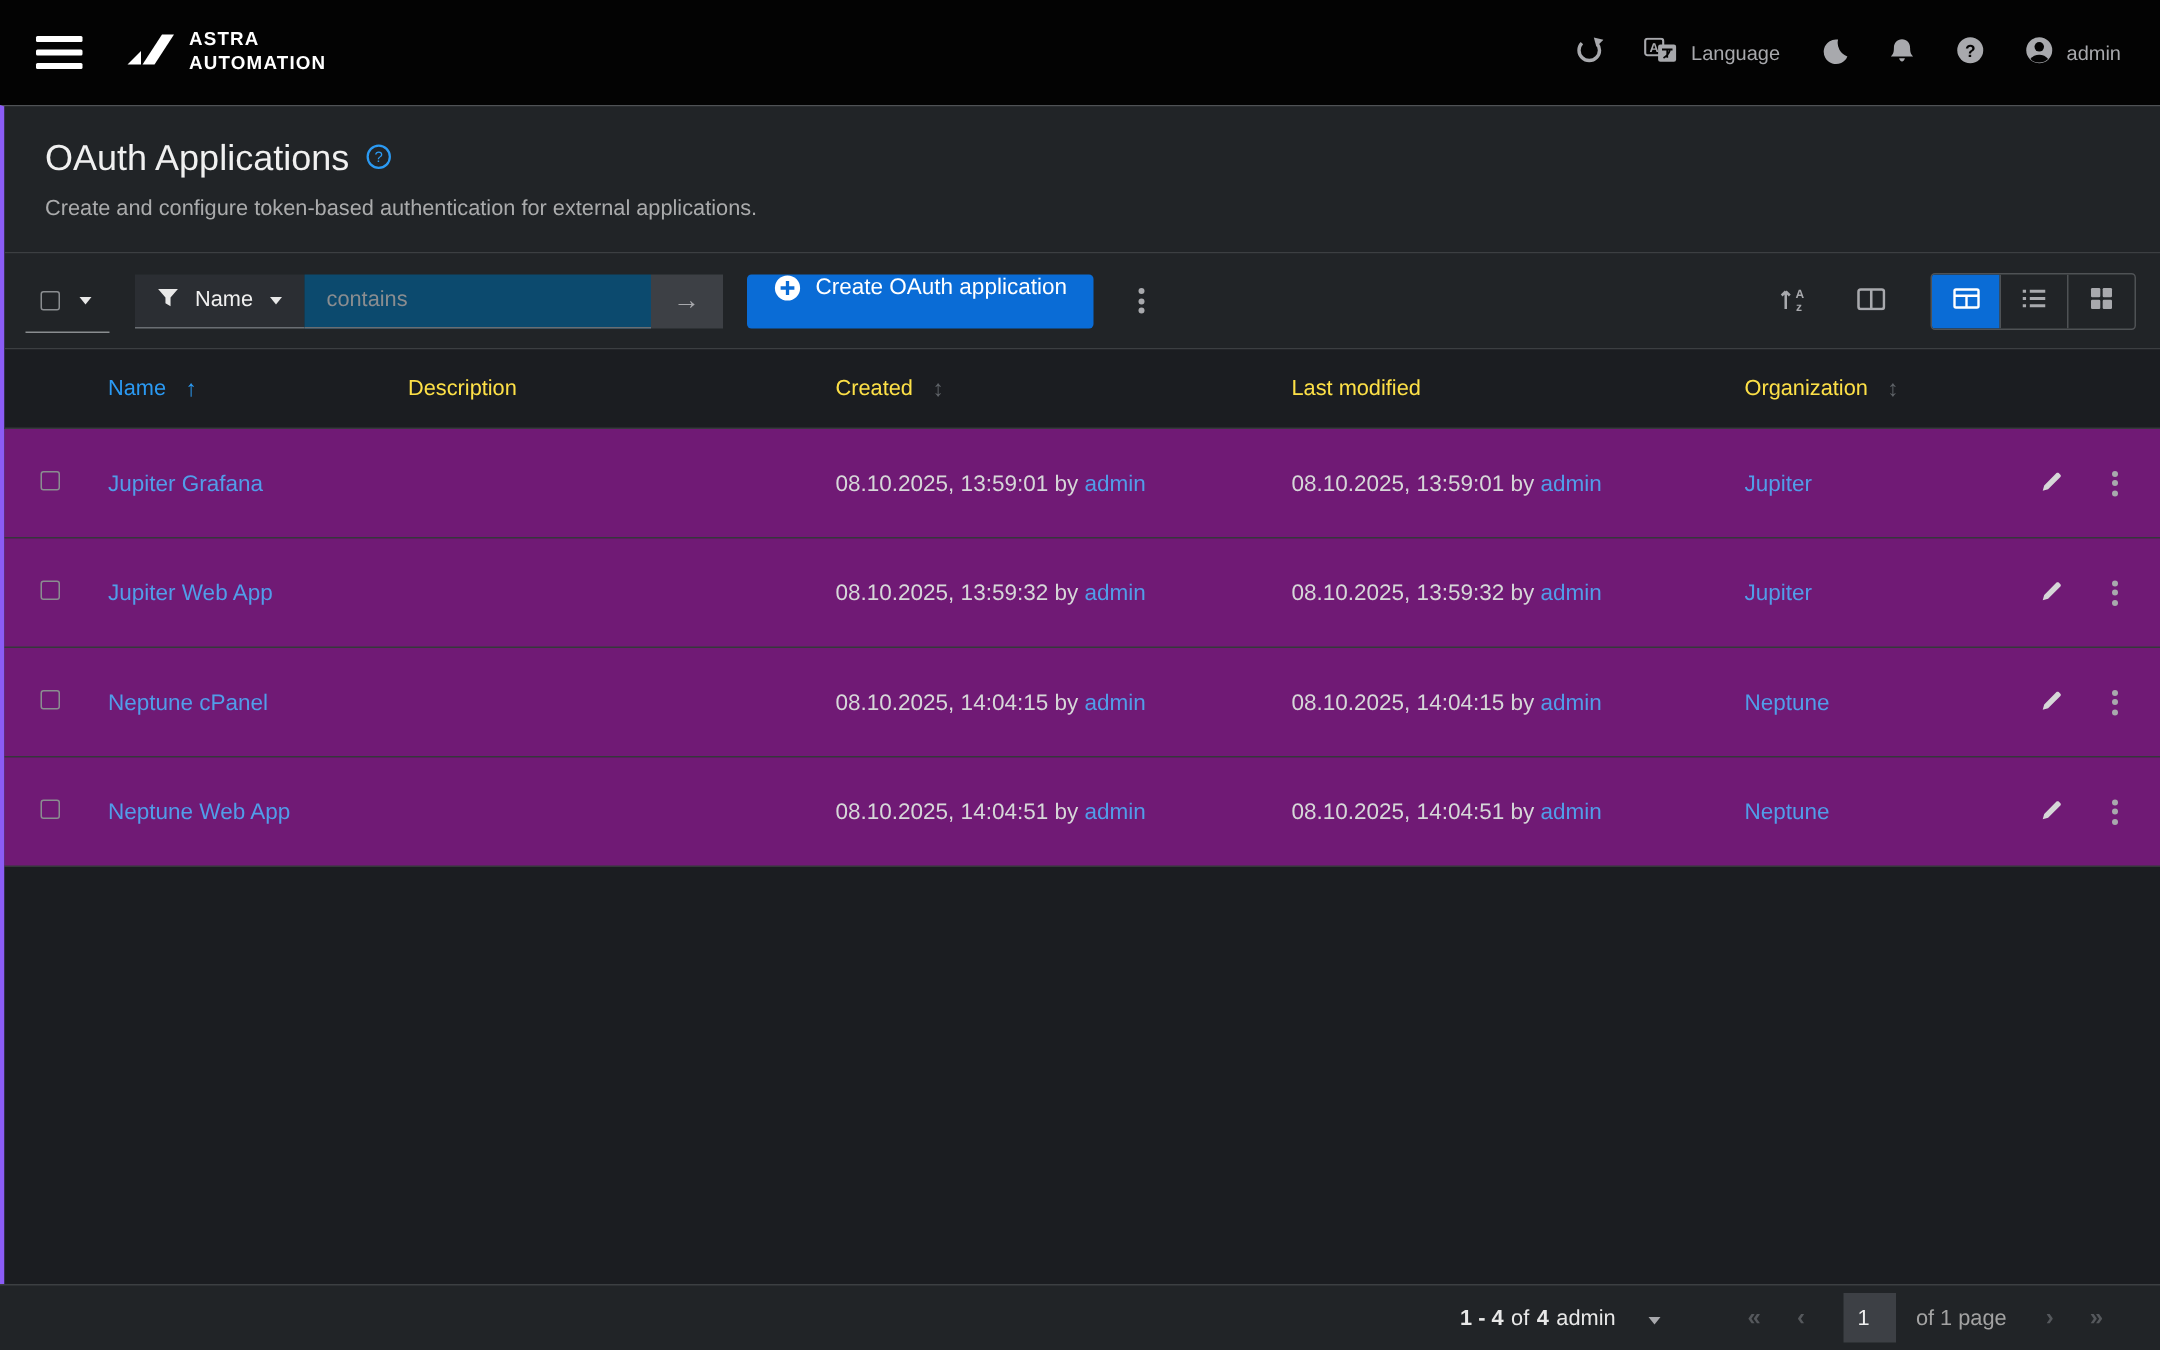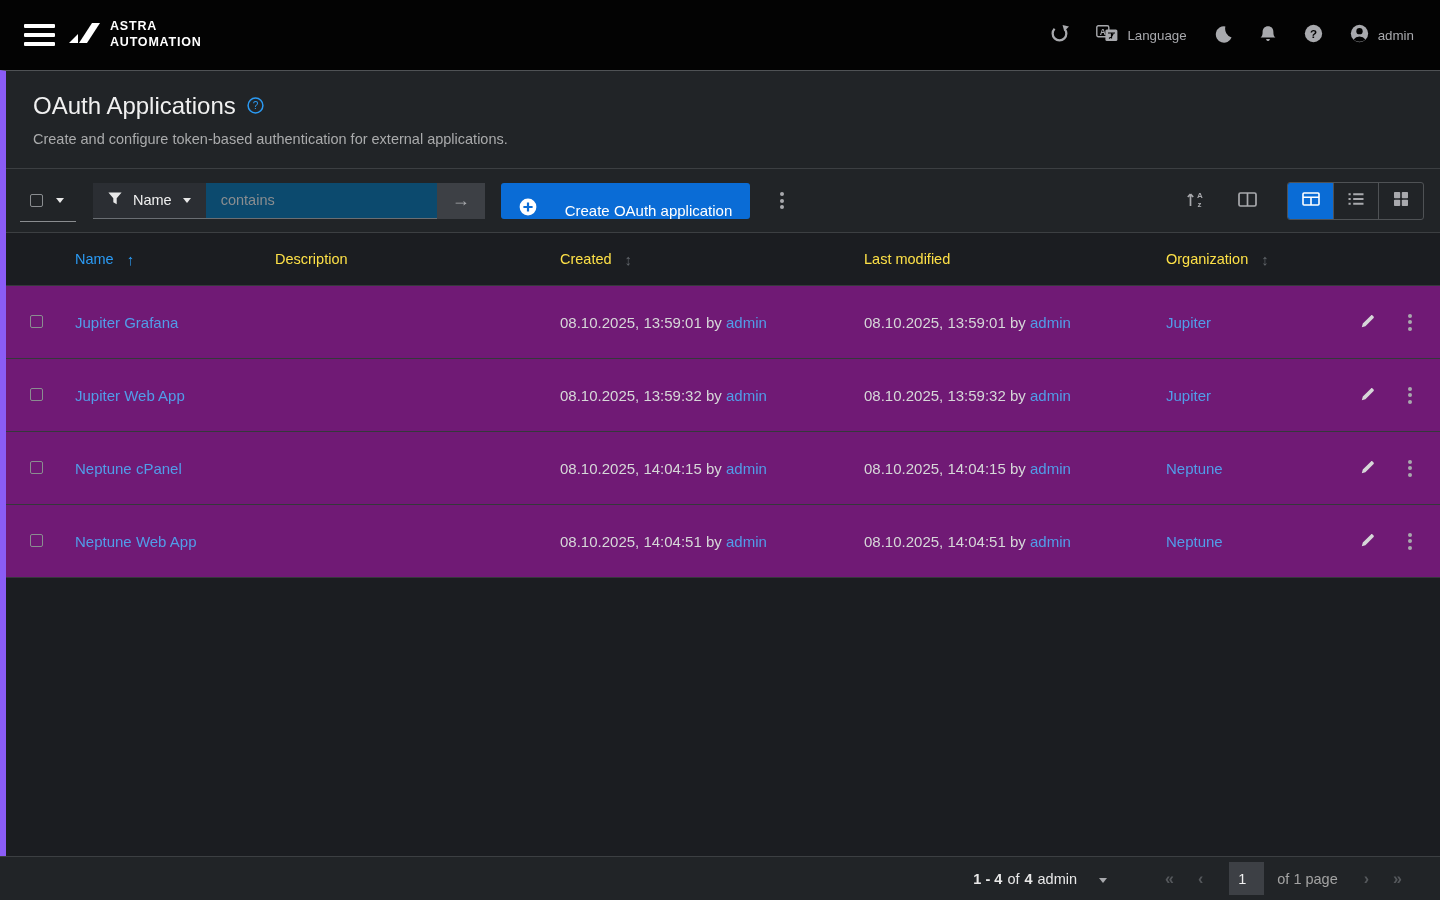--- a/index.html
+++ b/index.html
@@ -7,31 +7,31 @@
   body {
     font-family:"Liberation Sans", sans-serif;
     background:#1b1d21; color:#f0f0f0;
     display:flex; flex-direction:column; overflow:hidden;
   }
   button { font-family:inherit; background:none; border:none; color:inherit; cursor:pointer; }
 
   
   .navbar { height:70px; flex:0 0 70px; background:#030303; display:flex; align-items:center;
             justify-content:space-between; padding:0 26px 0 20px; }
-  .nav-left { display:flex; align-items:center; gap:8px; }
+  .nav-left { display:flex; align-items:center; gap:24px; }
   .hamburger { display:flex; flex-direction:column; gap:5px; padding:4px; }
   .hamburger span { width:31px; height:4px; background:#fff; border-radius:1px; }
   .logo { display:flex; align-items:center; gap:9px; }
   .brand { color:#fff; font-weight:bold; font-size:12.5px; letter-spacing:.8px; line-height:1.25; }
   .nav-right { display:flex; align-items:center; gap:27px; color:#a8a9ad; font-size:15px; }
   .nav-btn { display:flex; align-items:center; gap:9px; color:#a8a9ad; }
 
   
   .content { flex:1; display:flex; flex-direction:column; min-height:0;
-             border-left:6px solid #8b5cf6; border-top:1px solid #4f5255; }
+             border-left:3px solid #8b5cf6; border-top:1px solid #4f5255; }
 
   .page-header { background:#212427; padding:21px 24px 21px 27px; border-bottom:1px solid #3c3f42; }
   .page-title { font-size:24px; font-weight:400; color:#f0f0f0; display:flex; align-items:center; gap:11px; }
   .page-subtitle { margin-top:11px; color:#aaabac; font-size:14.5px; }
 
   
   .toolbar { background:#212427; height:64px; flex:0 0 64px; display:flex; align-items:center;
              padding:0 16px 0 14px; border-bottom:1px solid #3c3f42; }
   .bulk-select { display:flex; align-items:center; gap:13px; height:42px; padding:0 12px 0 10px;
                  border-bottom:1px solid #8a8d90; }
@@ -40,21 +40,21 @@
            border-top:5.5px solid #e8e8e8; display:inline-block; }
   .filter-group { display:flex; height:36px; margin-left:17px; }
   .attr-toggle { background:#2b2e33; border-bottom:1px solid #6a6e73; display:flex; align-items:center;
                  gap:11px; padding:0 15px; font-size:14.5px; color:#f0f0f0; }
   .filter-input { width:231px; background:#0c4a6e; border:none; border-bottom:1px solid #6a6e73;
                   color:#f0f0f0; font-size:14.5px; padding:0 15px; outline:none; }
   .filter-input::placeholder { color:#8a8d90; }
   .filter-submit { width:48px; background:#3d4045; display:flex; align-items:center; justify-content:center;
                    color:#a8a9ad; font-size:18px; }
   .create-btn { height:36px; margin-left:16px; background:#0a6cd6; color:#fff; border-radius:3px;
-                padding:0 18px; font-size:15px; display:flex; align-items:flex-end; gap:28px; }
+                padding:0 18px; font-size:15px; display:flex; align-items:flex-start; gap:10px; }
   .kebab { display:inline-flex; flex-direction:column; gap:2.5px; align-items:center; padding:6px; }
   .kebab i { width:4px; height:4px; border-radius:50%; background:#a8a9ad; }
   .toolbar-kebab { margin-left:24px; }
   .spacer { flex:1; }
   .icon-btn { color:#a8a9ad; display:flex; align-items:center; justify-content:center; padding:6px; }
   .sort-btn { margin-right:22px; }
   .columns-btn { margin-right:24px; }
   .view-group { display:flex; border:1px solid #4f5255; border-radius:3px; overflow:hidden; height:38px; }
   .view-btn { width:45px; display:flex; align-items:center; justify-content:center; border-left:1px solid #4f5255; }
   .view-btn:first-child { border-left:none; }

